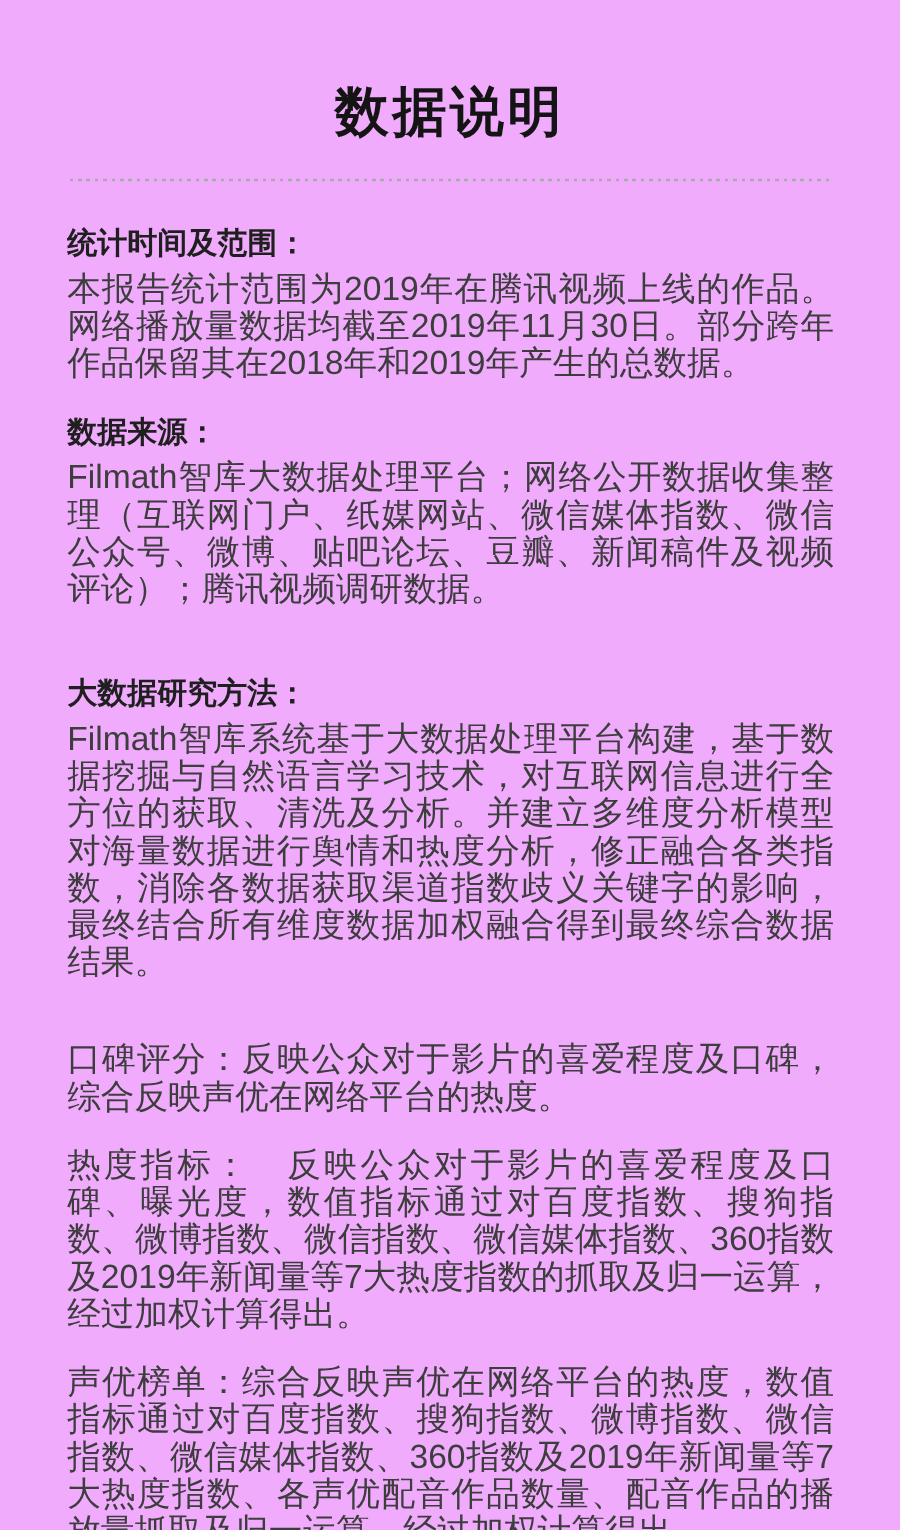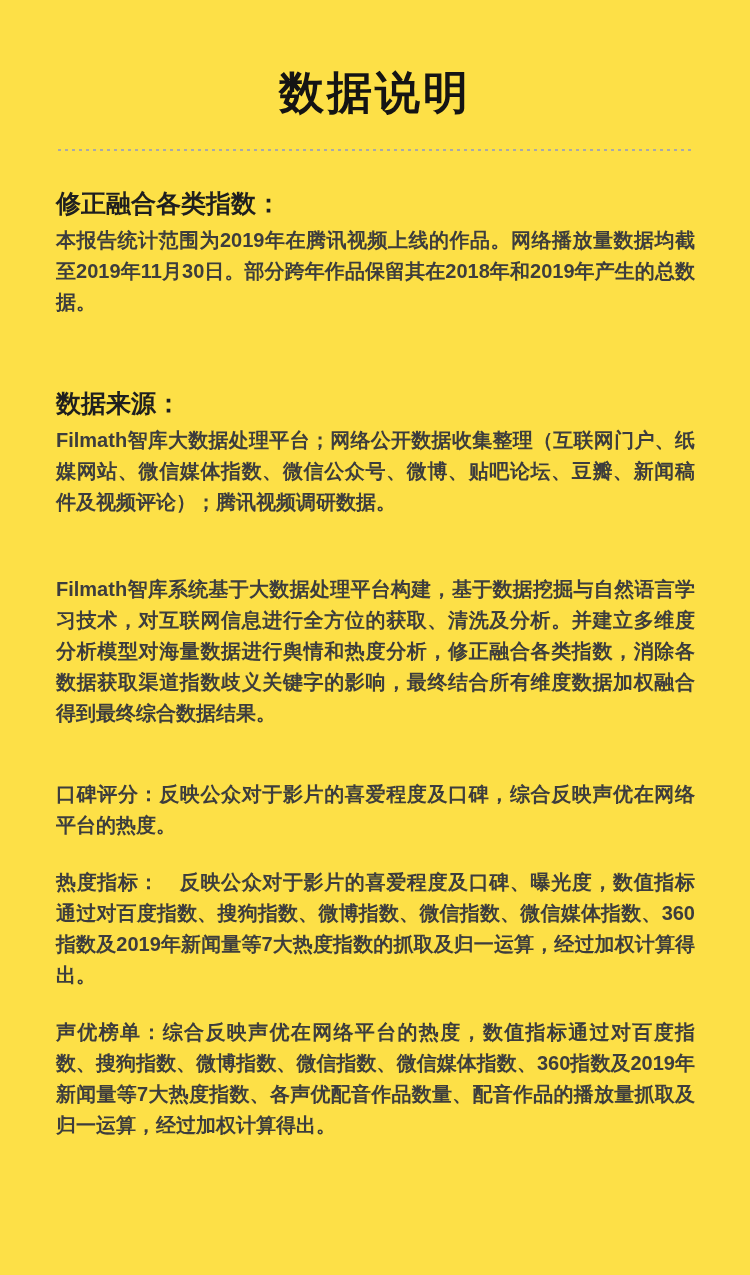--- a/index.html
+++ b/index.html
@@ -7,21 +7,21 @@
   body {
     width: 750px;
     height: 1275px;
     position: relative;
     overflow: hidden;
     font-family: "Liberation Sans", "DejaVu Sans", sans-serif;
   }
   .page {
     width: 750px;
     height: 1275px;
-    background: #fde047;
+    background: #f0abfc;
   }
   .title {
     padding-top: 66px;
     text-align: center;
     font-size: 45px;
     line-height: 54px;
     font-weight: 700;
     letter-spacing: 3px;
     color: #141414;
   }
@@ -33,63 +33,63 @@
       #a9a9a9 0px, #a9a9a9 3px,
       transparent 3px, transparent 7px
     );
   }
   .content {
     margin: 0 55px 0 56px; 
     color: #3d3d3d;
   }
   .sec { display: block; }
   .sec-1 { margin-top: 36px; }
-  .sec-2 { margin-top: 69px; }
+  .sec-2 { margin-top: 26px; }
   .sec-3 { margin-top: 56px; }
   .sec-4 { margin-top: 50px; }
   .sec h2 {
     font-size: 25px;
     line-height: 33px;
     font-weight: 700;
     color: #1f1f1f;
     margin-bottom: 5px;
   }
   .sec p {
-    font-size: 20px;
+    font-size: 28px;
     line-height: 31px;
     text-align: justify;
     word-break: break-all;
     color: #3d3d3d;
     margin-bottom: 26px;
-    font-weight: bold;
   }
   .sec p:last-child { margin-bottom: 0; }
 </style>
 </head>
 <body>
 
 <div class="page">
 
   <h1 class="title">数据说明</h1>
 
   <div class="divider"></div>
 
   <div class="content">
 
     <section class="sec sec-1">
-      <h2>修正融合各类指数：</h2>
+      <h2>统计时间及范围：</h2>
       <p>本报告统计范围为2019年在腾讯视频上线的作品。网络播放量数据均截至2019年11月30日。部分跨年作品保留其在2018年和2019年产生的总数据。</p>
     </section>
 
     <section class="sec sec-2">
       <h2>数据来源：</h2>
       <p>Filmath智库大数据处理平台；网络公开数据收集整理（互联网门户、纸媒网站、微信媒体指数、微信公众号、微博、贴吧论坛、豆瓣、新闻稿件及视频评论）；腾讯视频调研数据。</p>
     </section>
 
     <section class="sec sec-3">
+      <h2>大数据研究方法：</h2>
       <p>Filmath智库系统基于大数据处理平台构建，基于数据挖掘与自然语言学习技术，对互联网信息进行全方位的获取、清洗及分析。并建立多维度分析模型对海量数据进行舆情和热度分析，修正融合各类指数，消除各数据获取渠道指数歧义关键字的影响，最终结合所有维度数据加权融合得到最终综合数据结果。</p>
     </section>
 
     <section class="sec sec-4">
       <p>口碑评分：反映公众对于影片的喜爱程度及口碑，综合反映声优在网络平台的热度。</p>
       <p>热度指标：　反映公众对于影片的喜爱程度及口碑、曝光度，数值指标通过对百度指数、搜狗指数、微博指数、微信指数、微信媒体指数、360指数及2019年新闻量等7大热度指数的抓取及归一运算，经过加权计算得出。</p>
       <p>声优榜单：综合反映声优在网络平台的热度，数值指标通过对百度指数、搜狗指数、微博指数、微信指数、微信媒体指数、360指数及2019年新闻量等7大热度指数、各声优配音作品数量、配音作品的播放量抓取及归一运算，经过加权计算得出。</p>
     </section>
 
   </div>

